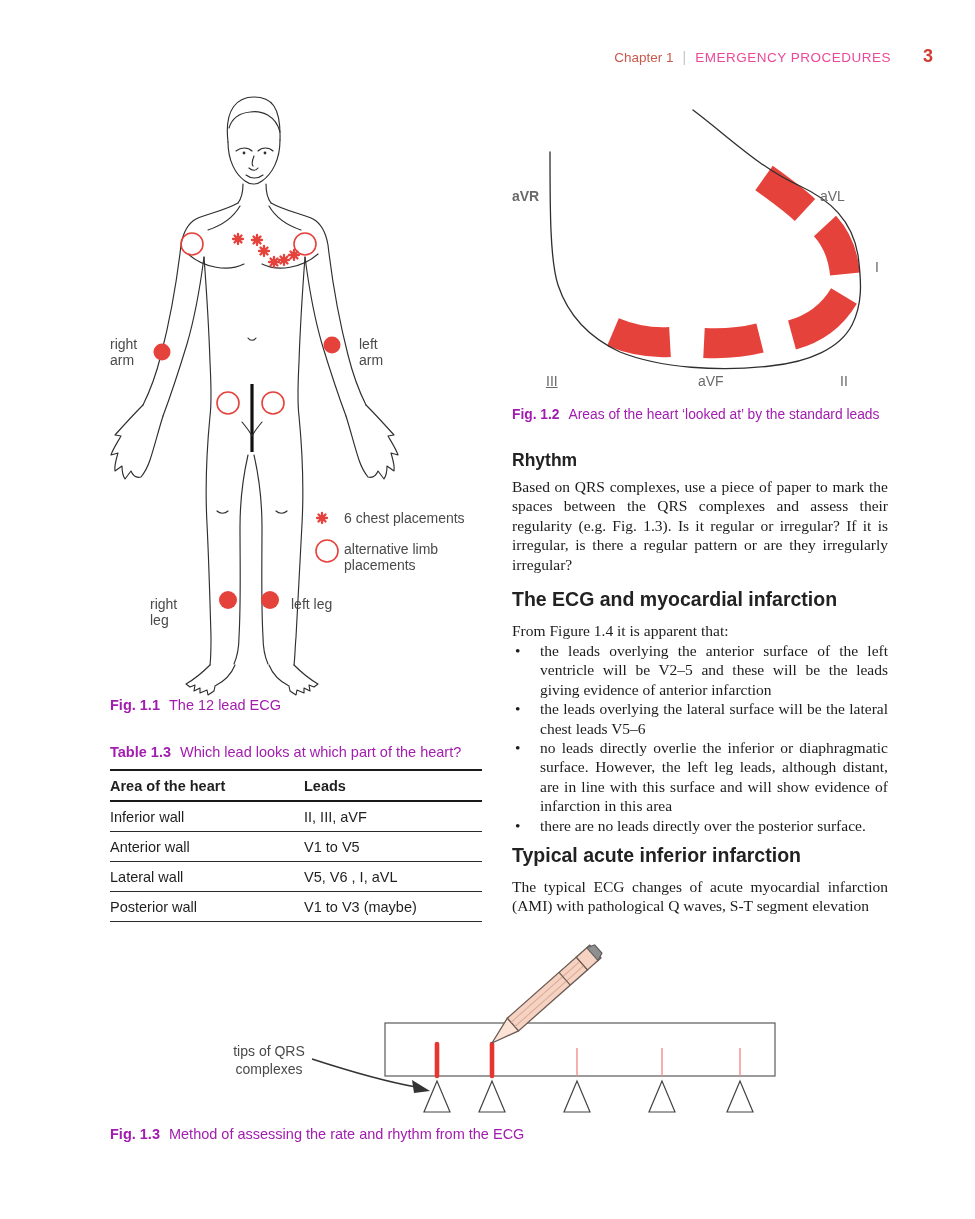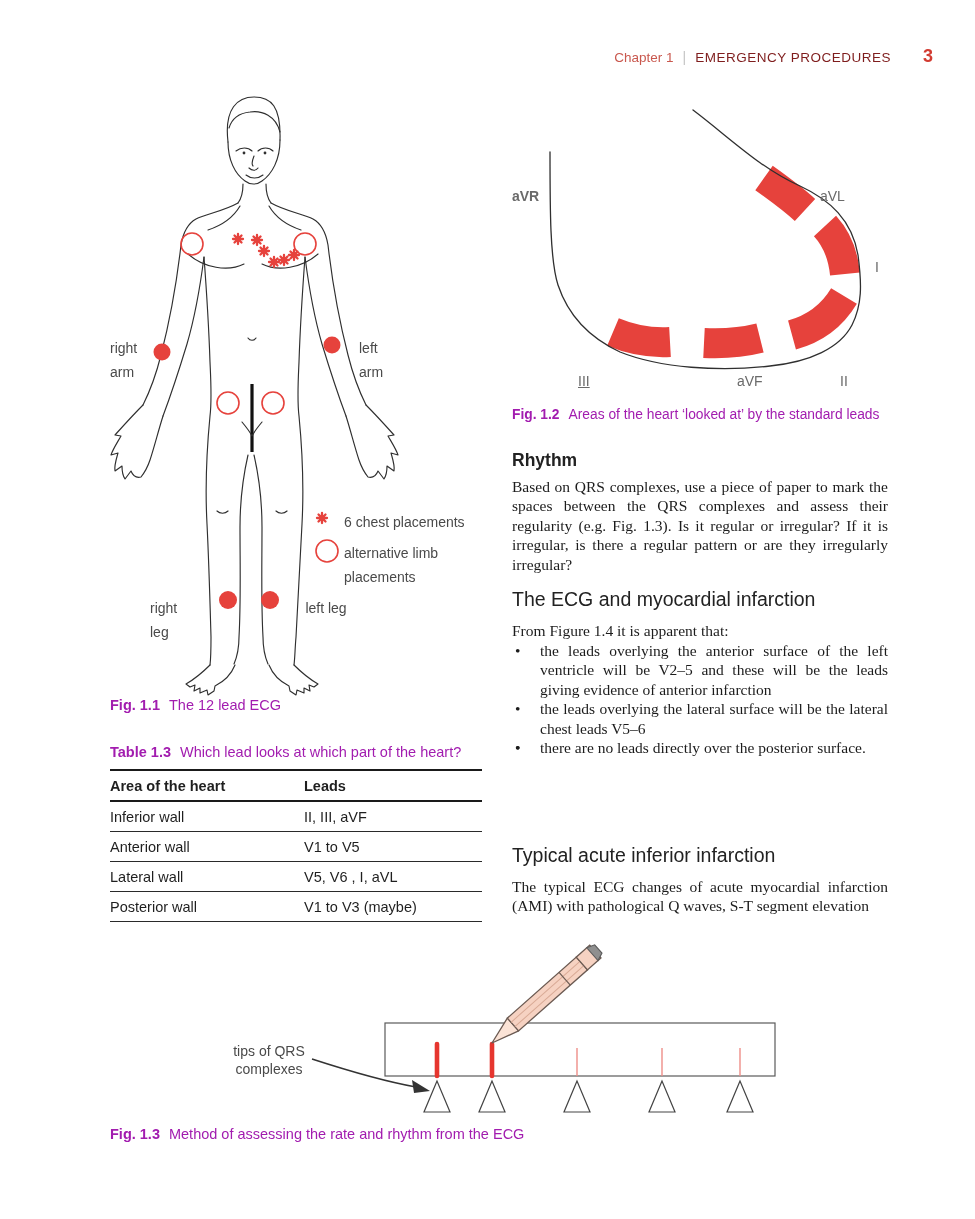--- a/index.html
+++ b/index.html
@@ -3,40 +3,40 @@
 <meta charset="utf-8">
 <style>
   html,body{margin:0;padding:0;background:#e9e9e9;}
   #page{position:relative;width:975px;height:1219px;background:#ffffff;margin:0 auto;
         font-family:"Liberation Sans","DejaVu Sans",sans-serif;color:#1f1f1f;overflow:hidden;}
   .abs{position:absolute;}
   
   .hdr{top:46px;right:42px;display:flex;align-items:baseline;font-size:13.5px;}
   .hdr .chap{color:#c9584e;}
   .hdr .div{color:#c4c4c4;margin:0 9px;font-size:14px;}
-  .hdr .ttl{color:#7f1d1d;letter-spacing:.5px;text-align:center;}
+  .hdr .ttl{color:#ec4899;letter-spacing:.5px;text-align:center;}
   .hdr .pg{color:#d23b31;font-weight:bold;font-size:18px;margin-left:32px;}
   
-  .flabel{font-size:14px;color:#4a4a4a;line-height:24px;}
+  .flabel{font-size:14px;color:#4a4a4a;line-height:16px;}
   .glabel{font-size:14px;color:#6a6a6a;}
   
   .cap{font-size:14.5px;color:#a21caf;}
   .cap b{font-weight:bold;margin-right:9px;}
   
   .tblwrap{left:110px;top:744px;width:372px;font-size:14.5px;}
   .tblcap{margin-bottom:9px;}
   .tblcap b{margin-right:9px;}
   table.t{border-collapse:collapse;width:100%;}
   table.t th,table.t td{text-align:left;padding:7px 0 6px 0;font-weight:normal;}
   table.t th{font-weight:bold;border-top:2.2px solid #1a1a1a;border-bottom:2.2px solid #1a1a1a;}
   table.t td{border-bottom:1.3px solid #2a2a2a;}
   table.t .c2{width:178px;}
   
   .subhead{font-size:17.5px;font-weight:bold;color:#222;}
-  .bighead{font-size:19.5px;font-weight:normal;color:#222;}
+  .bighead{font-size:19.5px;font-weight:bold;color:#222;}
   .serif{font-family:"Liberation Serif","DejaVu Serif",serif;font-size:15.5px;line-height:19.4px;color:#1c1c1c;}
   .just{text-align:justify;}
   .bullets .bi{position:relative;padding-left:28px;}
   .bullets .bm{position:absolute;left:3px;top:0;}
   
   svg .ln{fill:none;stroke:#2f2f2f;stroke-width:1.15;stroke-linecap:round;stroke-linejoin:round;}
   svg .red-o{fill:none;stroke:#e6423c;stroke-width:1.6;}
   svg .red-f{fill:#e6423c;stroke:none;}
   svg .star{fill:none;stroke:#e6423c;stroke-width:2.3;stroke-linecap:round;}
 </style>
@@ -124,21 +124,21 @@
 
     <g transform="translate(232,426)">
       <path class="star" d="M-5,0 H5 M0,-5 V5 M-3.5,-3.5 L3.5,3.5 M-3.5,3.5 L3.5,-3.5"></path>
     </g>
     <circle class="red-o" cx="237" cy="459" r="11"></circle>
   </svg>
 
   <div class="abs flabel" style="left:110px;top:336px;width:46px;">right arm</div>
   <div class="abs flabel" style="left:359px;top:336px;width:40px;">left arm</div>
   <div class="abs flabel" style="left:150px;top:596px;width:46px;">right leg</div>
-  <div class="abs flabel" style="left:291px;top:596px;width:70px;text-align:center;">left leg</div>
+  <div class="abs flabel" style="left:291px;top:596px;width:70px;">left leg</div>
   <div class="abs flabel" style="left:344px;top:510px;width:135px;">6 chest placements</div>
   <div class="abs flabel" style="left:344px;top:541px;width:120px;">alternative limb placements</div>
 
   <div class="abs cap" style="left:110px;top:697px;">
     <b>Fig. 1.1</b><span>The 12 lead ECG</span>
   </div>
 
   <div class="abs tblwrap">
     <div class="tblcap cap">
       <b>Table 1.3</b><span>Which lead looks at which part of the heart?</span>
@@ -179,22 +179,22 @@
       <path d="M292,245 C314,239 332,226 344,206"></path>
       <path d="M345,184 C343,164 336,148 325,136"></path>
       <path d="M305,120 C292,108 278,98 264,88"></path>
     </g>
 
     <path class="ln" style="stroke-width:1.3" d="M193,20 C230,48 260,78 300,96 C330,110 352,130 358,165 C362,195 362,215 352,235 C340,258 310,272 270,276 C220,282 160,278 120,262 C90,248 68,225 58,195 C50,170 50,120 50,62"></path>
   </svg>
   <div class="abs glabel" style="left:512px;top:188px;font-weight:bold;">aVR</div>
   <div class="abs glabel" style="left:820px;top:188px;">aVL</div>
   <div class="abs glabel" style="left:875px;top:259px;">I</div>
-  <div class="abs glabel" style="left:578px;top:373px;text-decoration:underline;">III</div>
-  <div class="abs glabel" style="left:737px;top:373px;">aVF</div>
+  <div class="abs glabel" style="left:546px;top:373px;text-decoration:underline;">III</div>
+  <div class="abs glabel" style="left:698px;top:373px;">aVF</div>
   <div class="abs glabel" style="left:840px;top:373px;">II</div>
 
   <div class="abs cap" style="left:512px;top:407px;width:440px;font-size:13.8px;">
     <b>Fig. 1.2</b><span>Areas of the heart ‘looked at’ by the standard leads</span>
   </div>
 
   <div class="abs subhead" style="left:512px;top:450px;">Rhythm</div>
   <div class="abs serif just" style="left:512px;top:477px;width:376px;">Based on QRS complexes, use a piece of paper to mark the spaces between the QRS complexes and assess their regularity (e.g. Fig. 1.3). Is it regular or irregular? If it is irregular, is there a regular pattern or are they irregularly irregular?</div>
 
   <div class="abs bighead" style="left:512px;top:588px;">The ECG and myocardial infarction</div>
@@ -204,20 +204,21 @@
     <div class="bi just">
       <span class="bm">•</span>
       <span>the leads overlying the anterior surface of the left ventricle will be V2–5 and these will be the leads giving evidence of anterior infarction</span>
     </div>
     <div class="bi just">
       <span class="bm">•</span>
       <span>the leads overlying the lateral surface will be the lateral chest leads V5–6</span>
     </div>
     <div class="bi just">
       <span class="bm">•</span>
+      <span>no leads directly overlie the inferior or diaphragmatic surface. However, the left leg leads, although distant, are in line with this surface and will show evidence of infarction in this area</span>
     </div>
     <div class="bi just">
       <span class="bm">•</span>
       <span>there are no leads directly over the posterior surface.</span>
     </div>
   </div>
 
   <div class="abs bighead" style="left:512px;top:844px;">Typical acute inferior infarction</div>
   <div class="abs serif just" style="left:512px;top:877px;width:376px;">The typical ECG changes of acute myocardial infarction (AMI) with pathological Q waves, S-T segment elevation</div>
 

